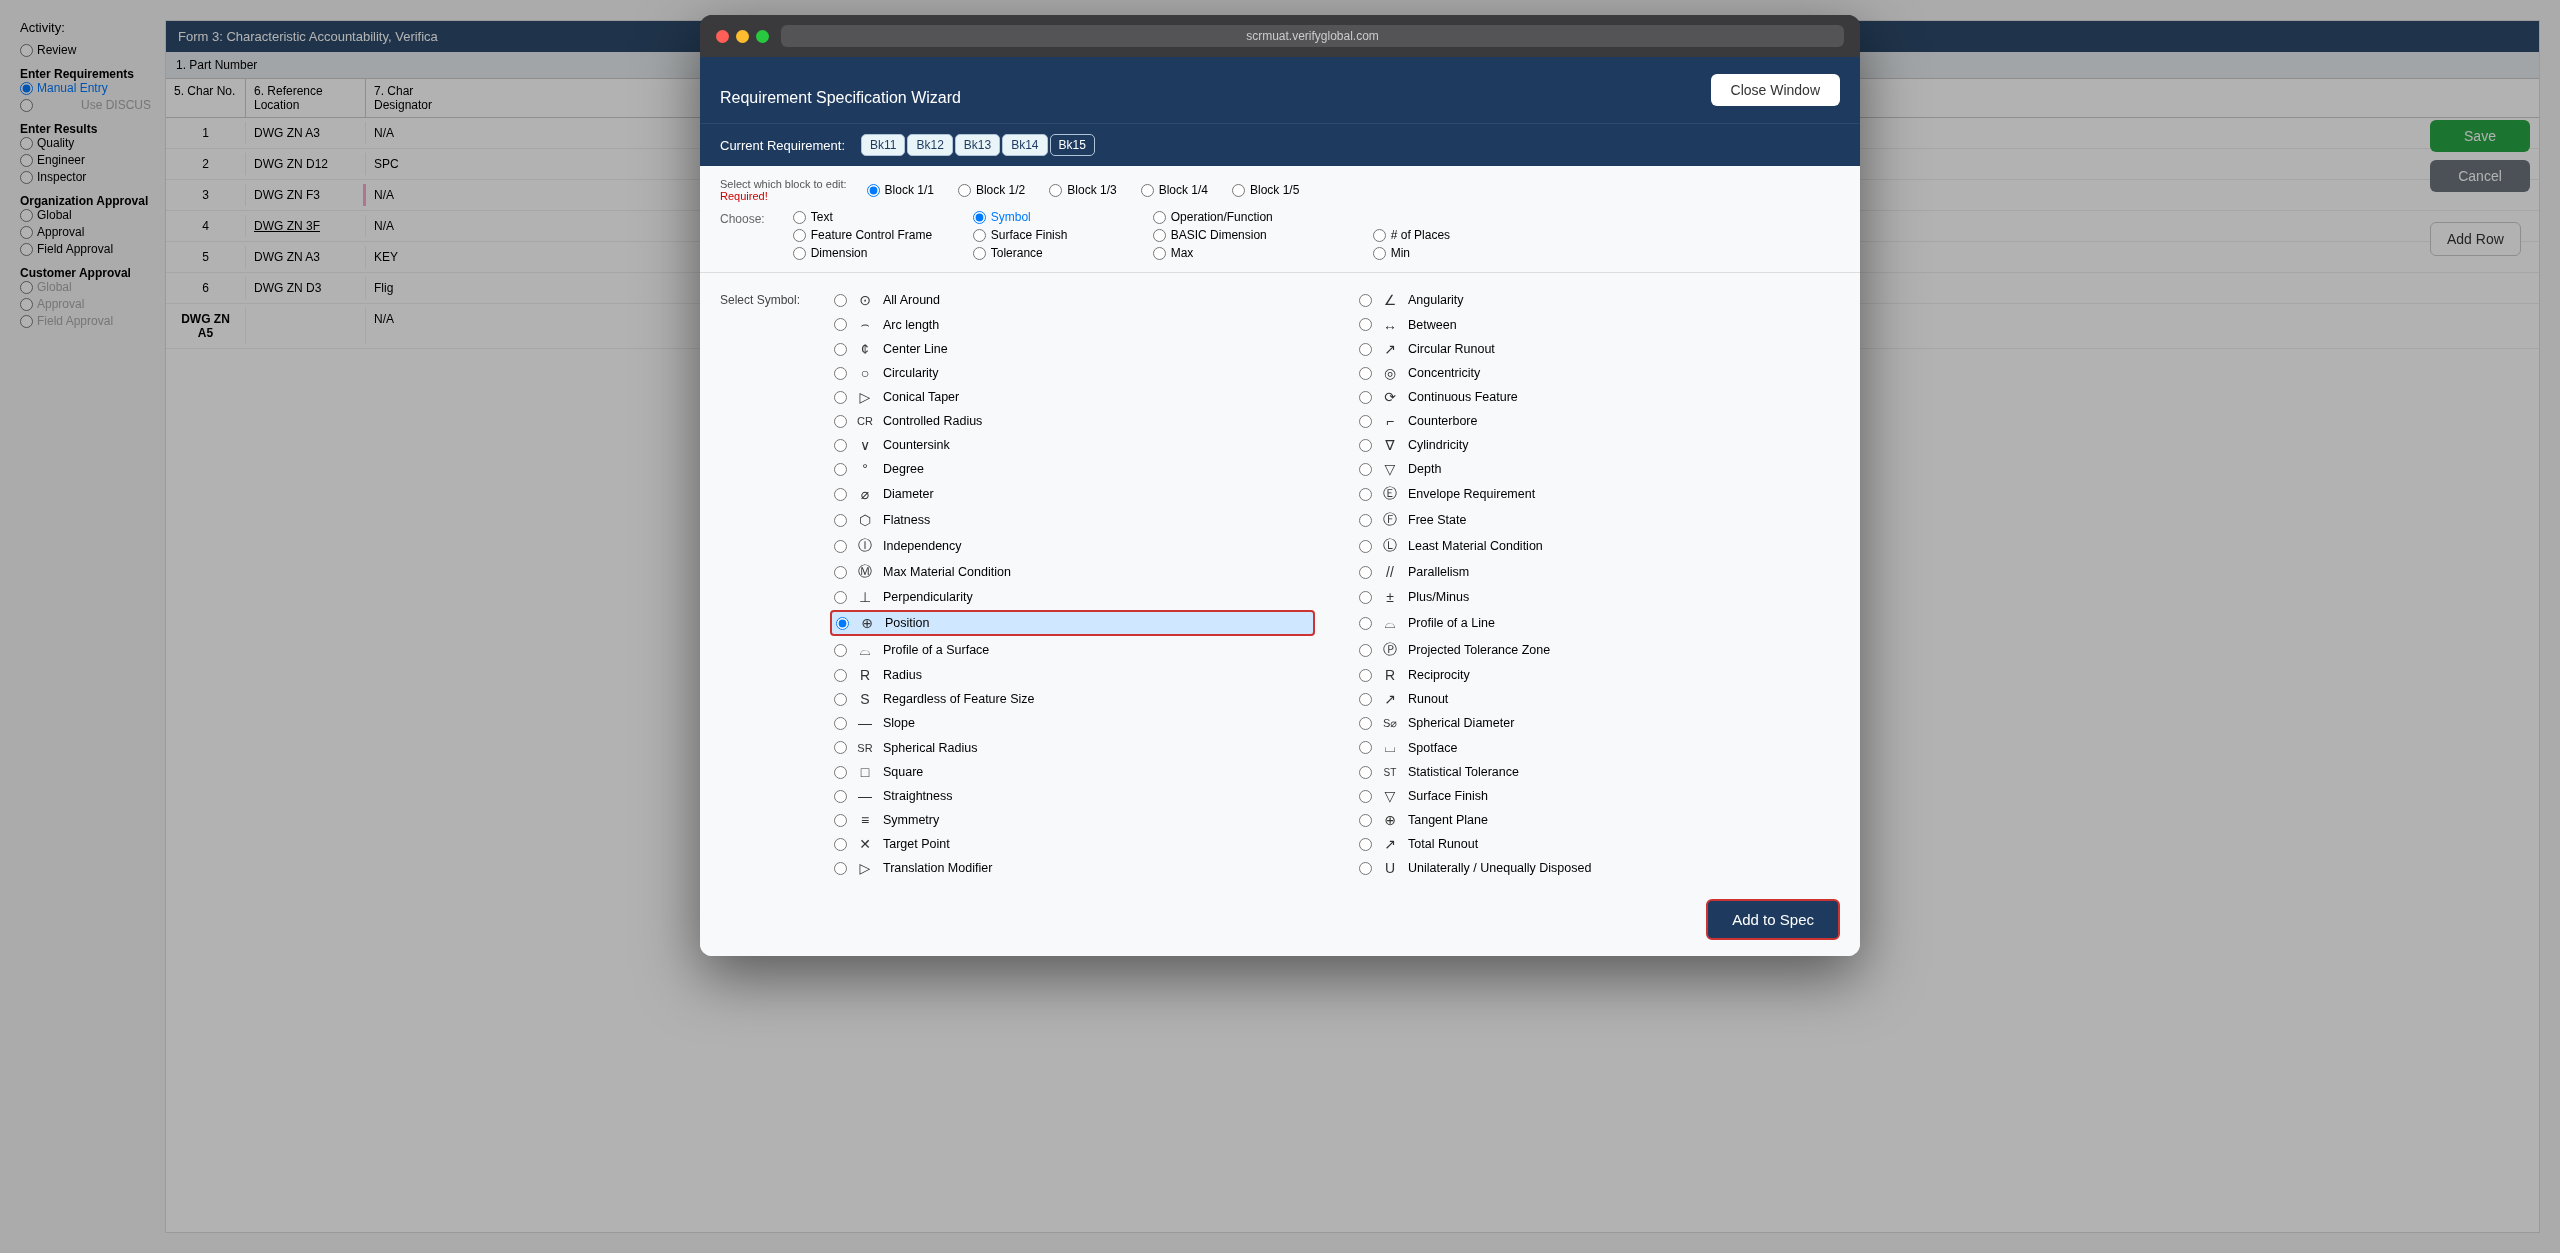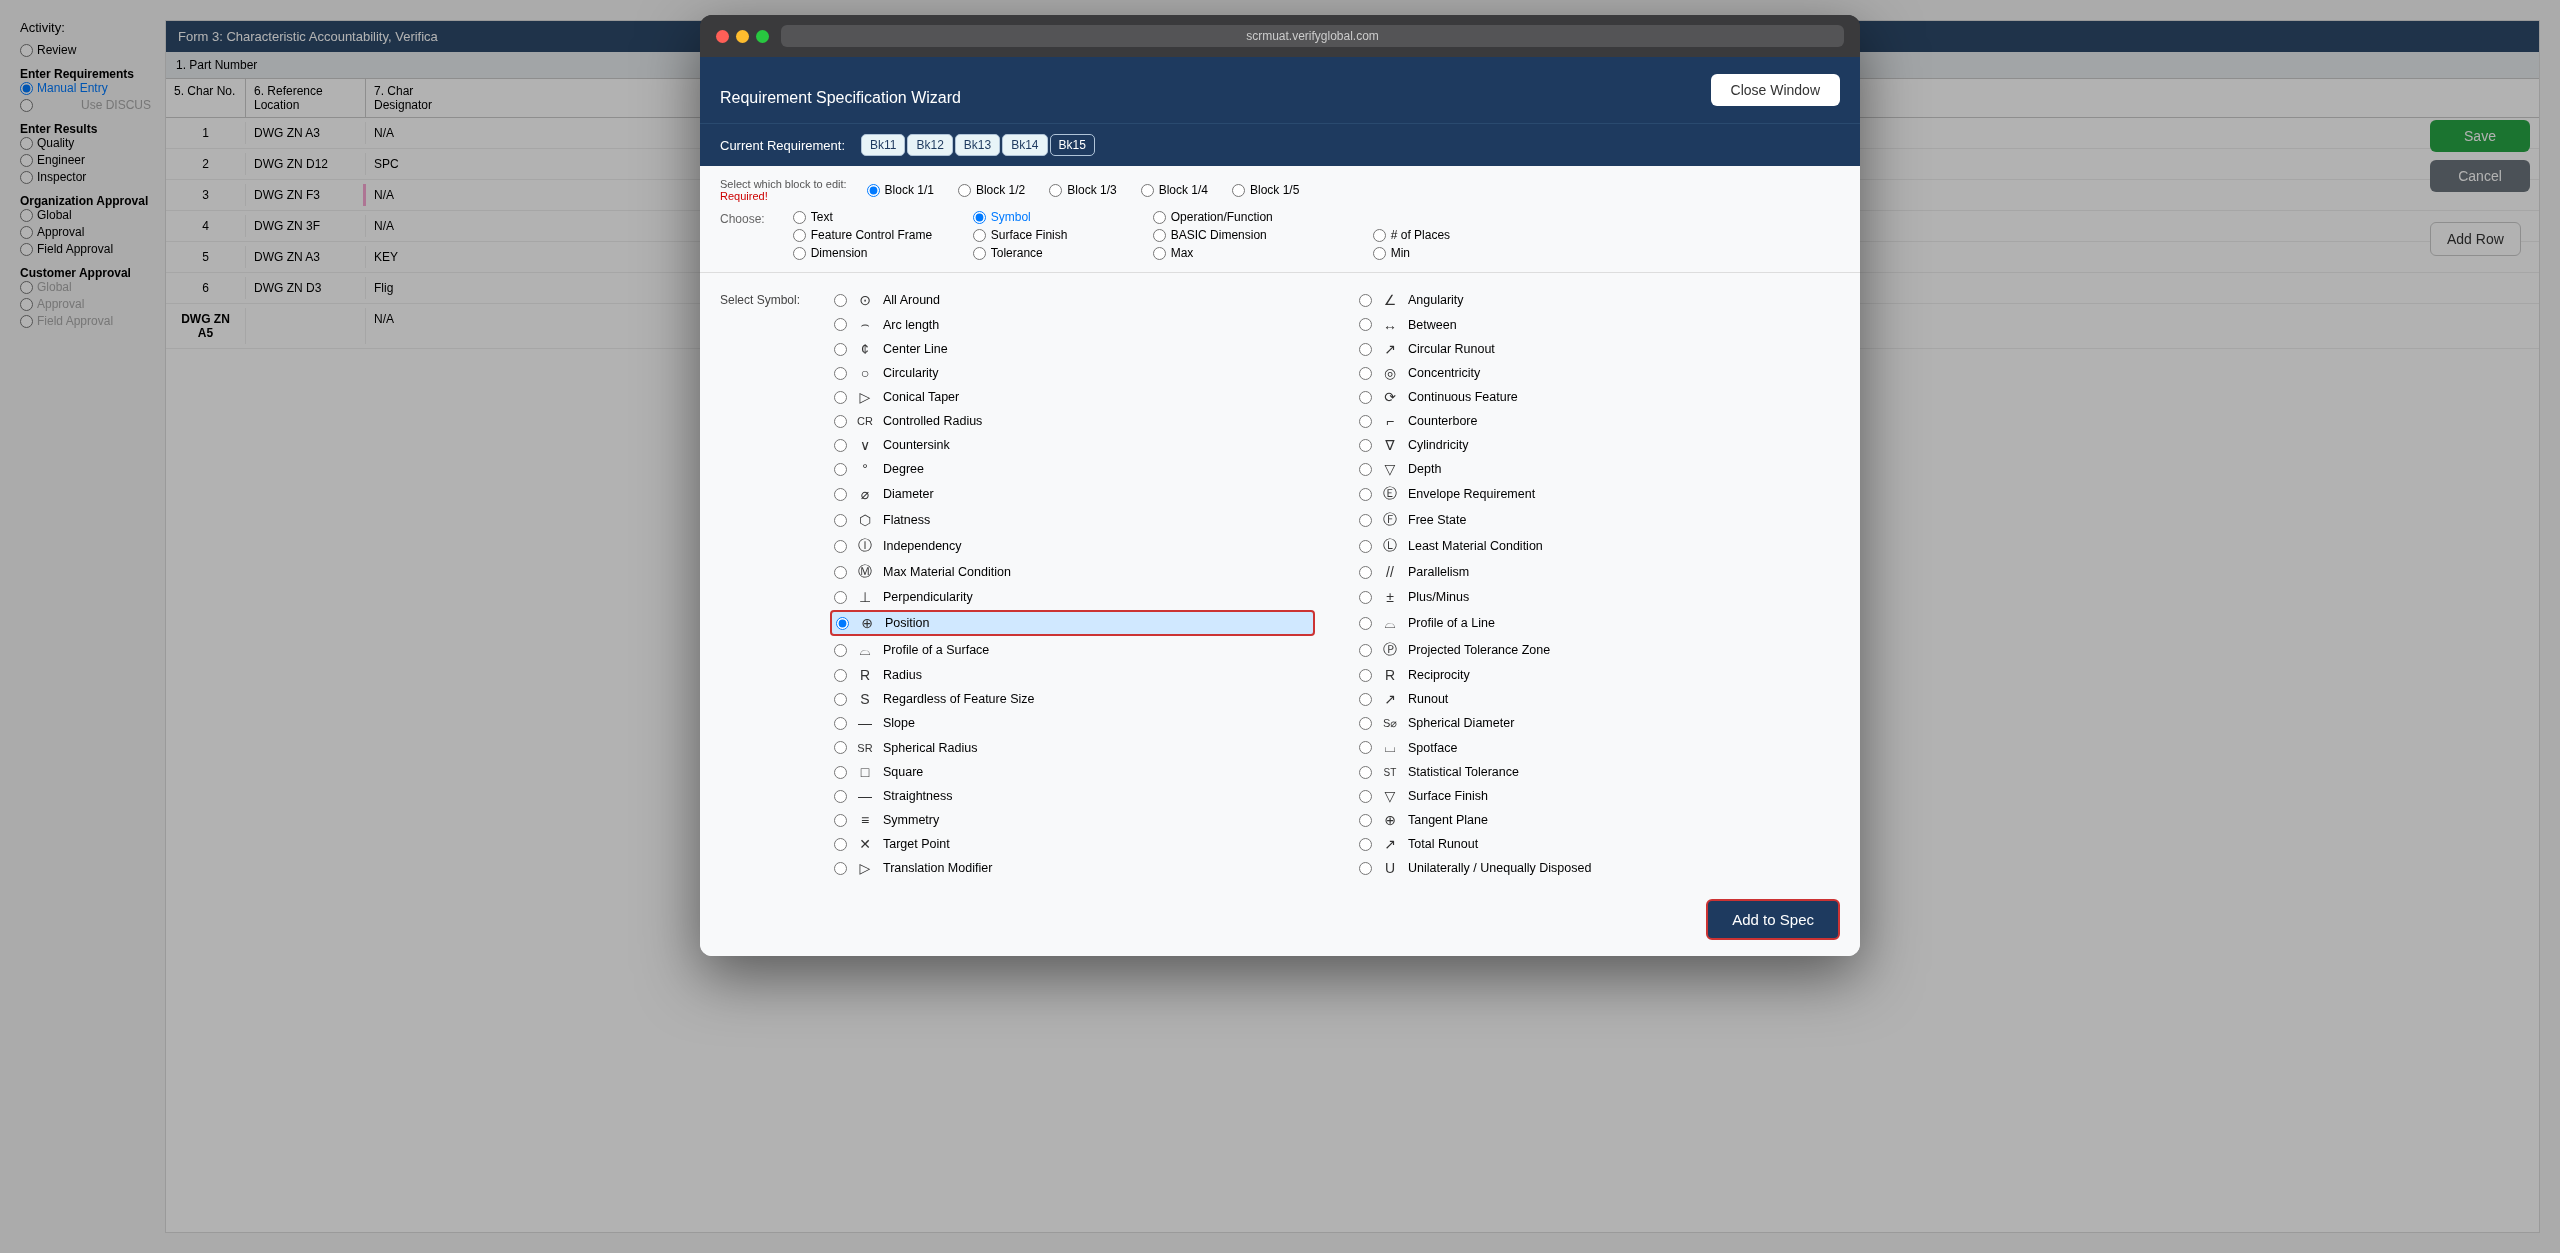--- a/index.html
+++ b/index.html
@@ -424,21 +424,21 @@
       <div style="width:120px; border-right:1px solid #eee; padding:4px 8px; font-size:12px;">DWG ZN D12</div>
       <div style="width:100px; padding:4px 8px; font-size:12px;">SPC</div>
     </div>
     <div style="display:flex; gap:0; border-bottom:1px solid #eee; padding:4px 0;">
       <div style="width:80px; border-right:1px solid #eee; padding:4px 8px; text-align:center; font-size:12px;">3</div>
       <div style="width:120px; border-right:3px solid #f9a8d4; padding:4px 8px; font-size:12px;">DWG ZN F3</div>
       <div style="width:100px; padding:4px 8px; font-size:12px;">N/A</div>
     </div>
     <div style="display:flex; gap:0; border-bottom:1px solid #eee; padding:4px 0;">
       <div style="width:80px; border-right:1px solid #eee; padding:4px 8px; text-align:center; font-size:12px;">4</div>
-      <div style="width:120px; border-right:1px solid #eee; padding:4px 8px; font-size:12px;">DWG ZN 3F</div>
+      <div style="width:120px; border-right:1px solid #eee; padding:4px 8px; font-size:12px;text-decoration:underline;">DWG ZN 3F</div>
       <div style="width:100px; padding:4px 8px; font-size:12px;">N/A</div>
     </div>
     <div style="display:flex; gap:0; border-bottom:1px solid #eee; padding:4px 0;">
       <div style="width:80px; border-right:1px solid #eee; padding:4px 8px; text-align:center; font-size:12px;">5</div>
       <div style="width:120px; border-right:1px solid #eee; padding:4px 8px; font-size:12px;">DWG ZN A3</div>
       <div style="width:100px; padding:4px 8px; font-size:12px;">KEY</div>
     </div>
     <div style="display:flex; gap:0; border-bottom:1px solid #eee; padding:4px 0;">
       <div style="width:80px; border-right:1px solid #eee; padding:4px 8px; text-align:center; font-size:12px;">6</div>
       <div style="width:120px; border-right:1px solid #eee; padding:4px 8px; font-size:12px;">DWG ZN D3</div>

